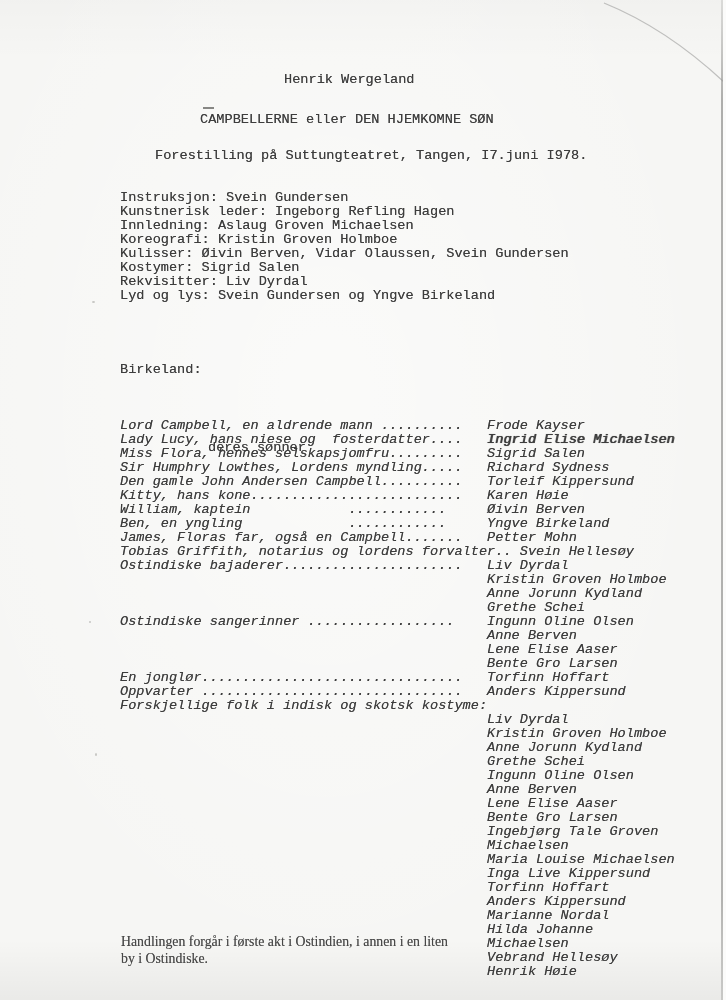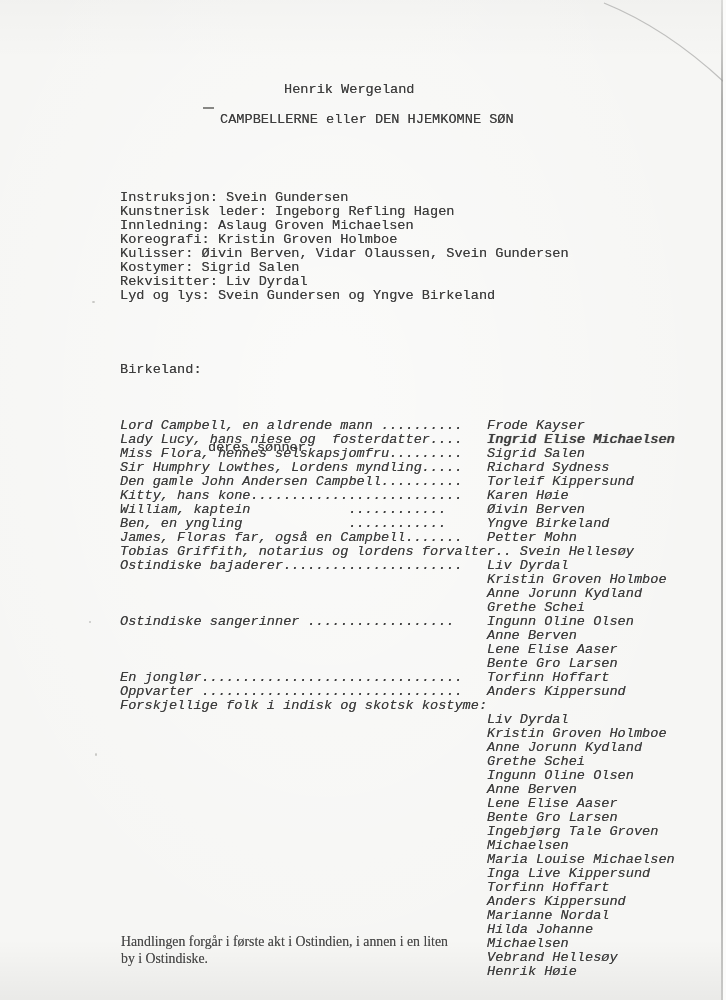--- a/index.html
+++ b/index.html
@@ -78,23 +78,24 @@
 
   <svg class="curl-svg" width="130" height="90" viewBox="0 0 130 90">
     <path d="M 8 3 C 45 18, 85 42, 128 82" stroke="#b2b2b0" stroke-width="1.3" fill="none" opacity="0.8"></path>
   </svg>
   <div class="edge-strip-far"></div>
   <div class="edge-line-right"></div>
   <div class="speck sp1"></div>
   <div class="speck sp2"></div>
   <div class="speck sp3"></div>
 
-  <div class="tw" style="top:73px;left:284px;margin-top:10px;">Henrik Wergeland</div>
+  <div class="tw" style="top:73px;left:284px;">Henrik Wergeland</div>
   <div class="title-overline"></div>
-  <div class="tw" style="top:113px;left:200px;margin-left:20px;">CAMPBELLERNE eller DEN HJEMKOMNE SØN</div>
+  <div class="tw" style="top:113px;left:200px;">CAMPBELLERNE eller DEN HJEMKOMNE SØN</div>
+  <div class="tw" style="top:149px;left:155px;">Forestilling på Suttungteatret, Tangen, I7.juni I978.</div>
 
   <div class="tw" style="top:191px;left:120px;" id="credits"><div class="tline">Instruksjon: Svein Gundersen</div><div class="tline">Kunstnerisk leder: Ingeborg Refling Hagen</div><div class="tline">Innledning: Aslaug Groven Michaelsen</div><div class="tline">Koreografi: Kristin Groven Holmboe</div><div class="tline">Kulisser: Øivin Berven, Vidar Olaussen, Svein Gundersen</div><div class="tline">Kostymer: Sigrid Salen</div><div class="tline">Rekvisitter: Liv Dyrdal</div><div class="tline">Lyd og lys: Svein Gundersen og Yngve Birkeland</div></div>
 
   <div class="tw" style="top:335px;left:120px;width:590px;" id="cast">
     <div class="tline">Birkeland:</div>
     <span class="brace-label">deres sønner</span>
   <div class="cast-row"><span class="cast-left">Lord Campbell, en aldrende mann ..........   </span><span class="cast-name">Frode Kayser</span></div><div class="cast-row"><span class="cast-left">Lady Lucy, hans niese og  fosterdatter....   </span><span class="cast-name smudge">Ingrid Elise Michaelsen</span></div><div class="cast-row"><span class="cast-left">Miss Flora, hennes selskapsjomfru.........   </span><span class="cast-name">Sigrid Salen</span></div><div class="cast-row"><span class="cast-left">Sir Humphry Lowthes, Lordens myndling.....   </span><span class="cast-name">Richard Sydness</span></div><div class="cast-row"><span class="cast-left">Den gamle John Andersen Campbell..........   </span><span class="cast-name">Torleif Kippersund</span></div><div class="cast-row"><span class="cast-left">Kitty, hans kone..........................   </span><span class="cast-name">Karen Høie</span></div><div class="cast-row"><span class="cast-left">William, kaptein            ............     </span><span class="cast-name">Øivin Berven</span></div><div class="cast-row"><span class="cast-left">Ben, en yngling             ............     </span><span class="cast-name">Yngve Birkeland</span></div><div class="cast-row"><span class="cast-left">James, Floras far, også en Campbell.......   </span><span class="cast-name">Petter Mohn</span></div><div class="cast-row"><span class="cast-left">Tobias Griffith, notarius og lordens forvalter.. </span><span class="cast-name">Svein Hellesøy</span></div><div class="cast-row"><span class="cast-left">Ostindiske bajaderer......................   </span><span class="cast-name">Liv Dyrdal</span></div><div class="cast-row"><span class="cast-left">                                             </span><span class="cast-name">Kristin Groven Holmboe</span></div><div class="cast-row"><span class="cast-left">                                             </span><span class="cast-name">Anne Jorunn Kydland</span></div><div class="cast-row"><span class="cast-left">                                             </span><span class="cast-name">Grethe Schei</span></div><div class="cast-row"><span class="cast-left">Ostindiske sangerinner ..................    </span><span class="cast-name">Ingunn Oline Olsen</span></div><div class="cast-row"><span class="cast-left">                                             </span><span class="cast-name">Anne Berven</span></div><div class="cast-row"><span class="cast-left">                                             </span><span class="cast-name">Lene Elise Aaser</span></div><div class="cast-row"><span class="cast-left">                                             </span><span class="cast-name">Bente Gro Larsen</span></div><div class="cast-row"><span class="cast-left">En jonglør................................   </span><span class="cast-name">Torfinn Hoffart</span></div><div class="cast-row"><span class="cast-left">Oppvarter ................................   </span><span class="cast-name">Anders Kippersund</span></div><div class="cast-row"><span class="cast-left">Forskjellige folk i indisk og skotsk kostyme:</span><span class="cast-name"></span></div><div class="cast-row"><span class="cast-left">                                             </span><span class="cast-name">Liv Dyrdal</span></div><div class="cast-row"><span class="cast-left">                                             </span><span class="cast-name">Kristin Groven Holmboe</span></div><div class="cast-row"><span class="cast-left">                                             </span><span class="cast-name">Anne Jorunn Kydland</span></div><div class="cast-row"><span class="cast-left">                                             </span><span class="cast-name">Grethe Schei</span></div><div class="cast-row"><span class="cast-left">                                             </span><span class="cast-name">Ingunn Oline Olsen</span></div><div class="cast-row"><span class="cast-left">                                             </span><span class="cast-name">Anne Berven</span></div><div class="cast-row"><span class="cast-left">                                             </span><span class="cast-name">Lene Elise Aaser</span></div><div class="cast-row"><span class="cast-left">                                             </span><span class="cast-name">Bente Gro Larsen</span></div><div class="cast-row"><span class="cast-left">                                             </span><span class="cast-name">Ingebjørg Tale Groven</span></div><div class="cast-row"><span class="cast-left">                                             </span><span class="cast-name">Michaelsen</span></div><div class="cast-row"><span class="cast-left">                                             </span><span class="cast-name">Maria Louise Michaelsen</span></div><div class="cast-row"><span class="cast-left">                                             </span><span class="cast-name">Inga Live Kippersund</span></div><div class="cast-row"><span class="cast-left">                                             </span><span class="cast-name">Torfinn Hoffart</span></div><div class="cast-row"><span class="cast-left">                                             </span><span class="cast-name">Anders Kippersund</span></div><div class="cast-row"><span class="cast-left">                                             </span><span class="cast-name">Marianne Nordal</span></div><div class="cast-row"><span class="cast-left">                                             </span><span class="cast-name">Hilda Johanne</span></div><div class="cast-row"><span class="cast-left">                                             </span><span class="cast-name">Michaelsen</span></div><div class="cast-row"><span class="cast-left">                                             </span><span class="cast-name">Vebrand Hellesøy</span></div><div class="cast-row"><span class="cast-left">                                             </span><span class="cast-name">Henrik Høie</span></div></div>
 
   <div class="tw footer-block" style="top:933px;left:121px;font-family:Liberation Serif, serif;" id="footer"><div class="tline">Handlingen forgår i første akt i Ostindien, i annen i en liten</div><div class="tline">by i Ostindiske.</div></div>
 

